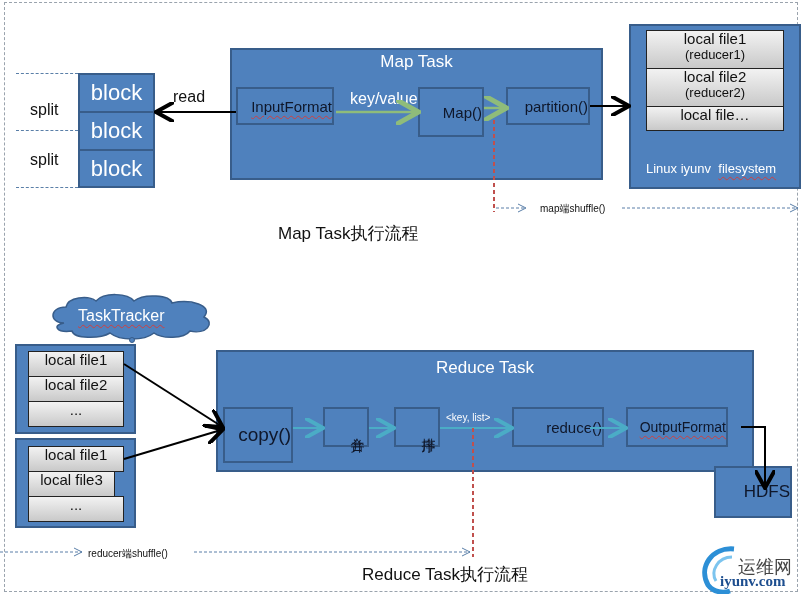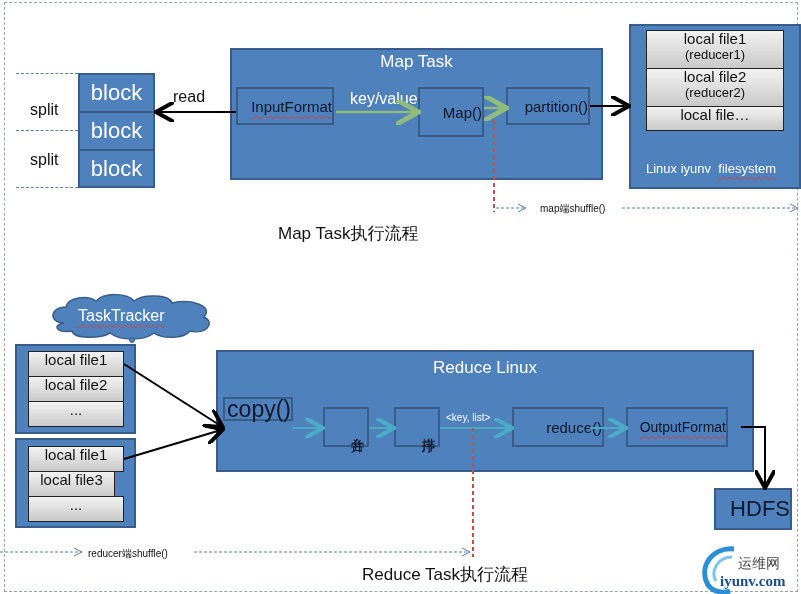--- a/index.html
+++ b/index.html
@@ -17,21 +17,21 @@
   .grey small { font-size: 13px; }
   .squig { text-decoration: underline wavy #d04040; text-decoration-thickness: 1px; text-underline-offset: 3px; }
   .label { position: absolute; color: #111; font-size: 16px; }
   .small { position: absolute; color: #111; font-size: 10px; }
   .caption { position: absolute; color: #111; font-size: 17px; }
   .dash { position: absolute; border-top: 1px dashed #5a7fa8; }
   .block { position: absolute; left: 0; width: 100%; box-sizing: border-box; border-bottom: 2px solid #385d8a;
            color: #fff; font-size: 22px; display: flex; align-items: center; justify-content: center; }
   svg.overlay { position: absolute; left: 0; top: 0; pointer-events: none; }
   .vert { writing-mode: vertical-rl; text-orientation: upright; font-size: 14px; letter-spacing: 0; }
-  .watermark-cn { position: absolute; color: #444; font-size: 14px; }
+  .watermark-cn { position: absolute; color: #444; font-size: 18px; }
   .watermark-en { position: absolute; color: #1d4e8f; font-size: 15px; font-weight: bold; font-family: Liberation Serif, serif; }
 </style>
 </head>
 <body>
 
 <div class="frame"></div>
 
 <div class="dash" style="left:16px;top:73px;width:62px"></div>
 <div class="dash" style="left:16px;top:130px;width:62px"></div>
 <div class="dash" style="left:16px;top:187px;width:62px"></div>
@@ -91,40 +91,40 @@
 <div class="grey" style="left:28px;top:351px;width:96px;height:26px">local file1</div>
 <div class="grey" style="left:28px;top:376px;width:96px;height:26px">local file2</div>
 <div class="grey" style="left:28px;top:401px;width:96px;height:26px">...</div>
 
 <div class="bluebox" style="left:15px;top:438px;width:121px;height:90px"></div>
 <div class="grey" style="left:28px;top:446px;width:96px;height:26px">local file1</div>
 <div class="grey" style="left:28px;top:471px;width:87px;height:26px">local file3</div>
 <div class="grey" style="left:28px;top:496px;width:96px;height:26px">...</div>
 
 <div class="bluebox" style="left:216px;top:350px;width:538px;height:122px">
-  <div class="title" style="left:0;width:100%;top:6px">Reduce Linux</div>
+  <div class="title" style="left:0;width:100%;top:6px">Reduce Task</div>
 </div>
-<div class="inner" style="left:223px;top:397px;width:70px;height:24px;font-size:23px">
+<div class="inner" style="left:223px;top:407px;width:70px;height:56px;font-size:19px">
   <span>copy()</span>
 </div>
 <div class="inner" style="left:323px;top:407px;width:46px;height:40px">
   <span class="vert">合并</span>
 </div>
 <div class="inner" style="left:394px;top:407px;width:46px;height:40px">
   <span class="vert">排序</span>
 </div>
 <div class="small" style="left:446px;top:412px;color:#fff">&lt;key, list&gt;</div>
 <div class="inner" style="left:512px;top:407px;width:92px;height:40px;font-size:15px">
   <span>reduce()</span>
 </div>
 <div class="inner" style="left:626px;top:407px;width:102px;height:40px;font-size:14px">
   <span class="squig">OutputFormat</span>
 </div>
 
-<div class="inner" style="left:714px;top:488px;width:78px;height:42px;font-size:22px">
+<div class="inner" style="left:714px;top:466px;width:78px;height:52px;font-size:17px">
   <span>HDFS</span>
 </div>
 
 <div class="small" style="left:88px;top:547px">reducer端shuffle()</div>
 <div class="caption" style="left:362px;top:563px">Reduce Task执行流程</div>
 
 <svg class="abs" style="left:694px;top:545px" width="50" height="50" viewBox="0 0 50 50">
   <path d="M40 4 C18 2 4 22 14 40 C20 48 30 48 36 46" fill="none" stroke="#2c8fd6" stroke-width="5"></path>
   <path d="M38 12 C24 12 16 26 22 36" fill="none" stroke="#7cc4ee" stroke-width="3"></path>
 </svg>

